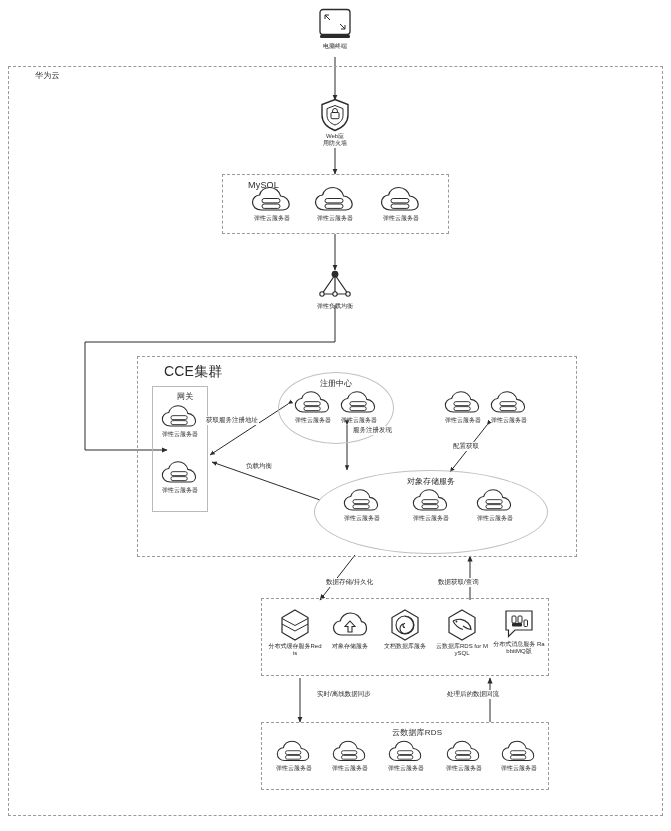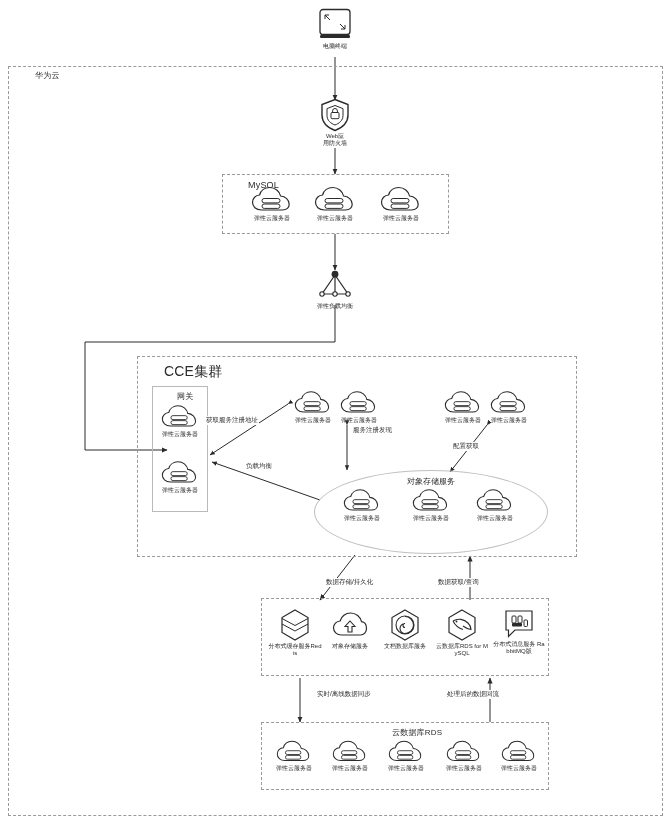--- a/index.html
+++ b/index.html
@@ -181,20 +181,23 @@
   </div>
   <div class="node" style="left:153px;top:460px;">
     <svg class="glyph" width="38" height="26" viewBox="0 0 42 28">
       <path d="M10.5 24 C4.8 24 1.5 20.4 1.5 16.3 C1.5 12.4 4.6 9.2 8.6 9 C9.8 4.6 13.9 1.5 18.8 1.5 C24.1 1.5 28.6 5.2 29.6 10 C34.4 10.3 38.2 14 38.2 18.3 C38.2 21.5 35.6 24 31.6 24 Z" fill="#fff" stroke="#2b2b2b" stroke-width="1.2"></path>
       <rect x="11" y="12.5" width="18" height="4.4" rx="2.2" fill="#fff" stroke="#2b2b2b" stroke-width="1"></rect>
       <rect x="11" y="18" width="18" height="4.4" rx="2.2" fill="#fff" stroke="#2b2b2b" stroke-width="1"></rect>
     </svg>
     <div class="cap">弹性云服务器</div>
   </div>
 
+  <div class="ellipse" style="left:278px;top:372px;width:116px;height:72px;">
+    <div class="ellipse-title">注册中心</div>
+  </div>
   <div class="node" style="left:286px;top:390px;">
     <svg class="glyph" width="38" height="26" viewBox="0 0 42 28">
       <path d="M10.5 24 C4.8 24 1.5 20.4 1.5 16.3 C1.5 12.4 4.6 9.2 8.6 9 C9.8 4.6 13.9 1.5 18.8 1.5 C24.1 1.5 28.6 5.2 29.6 10 C34.4 10.3 38.2 14 38.2 18.3 C38.2 21.5 35.6 24 31.6 24 Z" fill="#fff" stroke="#2b2b2b" stroke-width="1.2"></path>
       <rect x="11" y="12.5" width="18" height="4.4" rx="2.2" fill="#fff" stroke="#2b2b2b" stroke-width="1"></rect>
       <rect x="11" y="18" width="18" height="4.4" rx="2.2" fill="#fff" stroke="#2b2b2b" stroke-width="1"></rect>
     </svg>
     <div class="cap">弹性云服务器</div>
   </div>
   <div class="node" style="left:332px;top:390px;">
     <svg class="glyph" width="38" height="26" viewBox="0 0 42 28">

